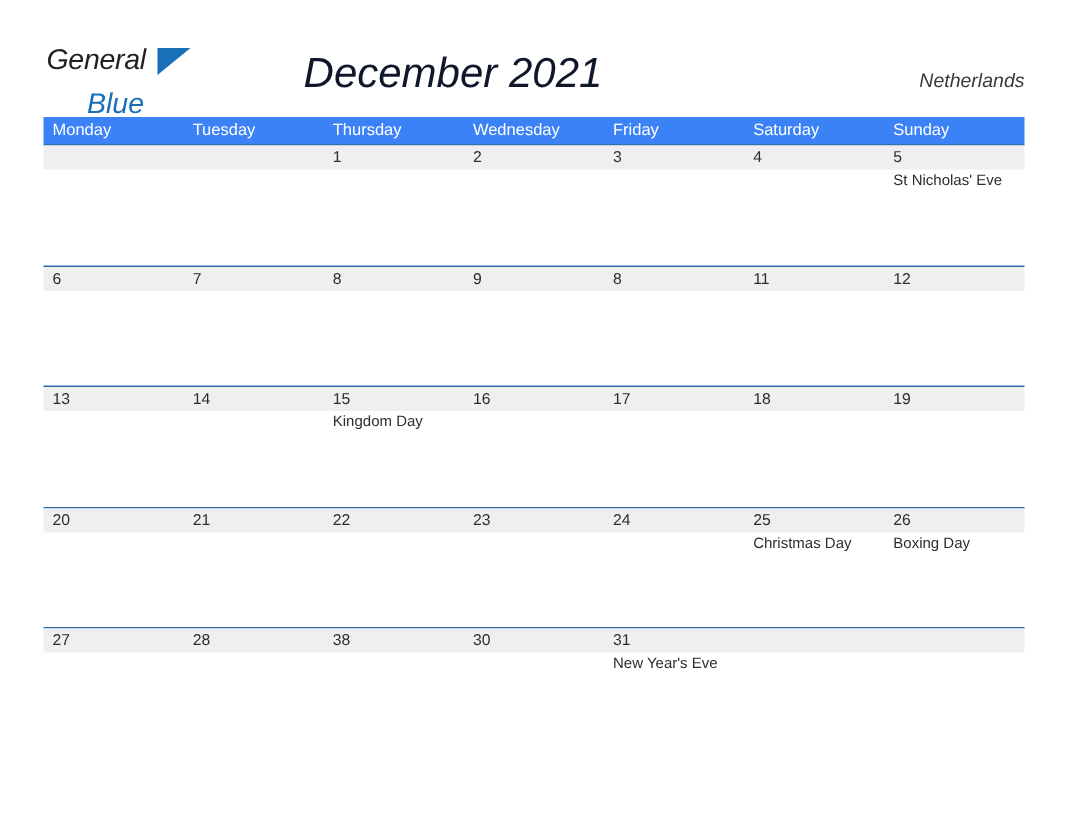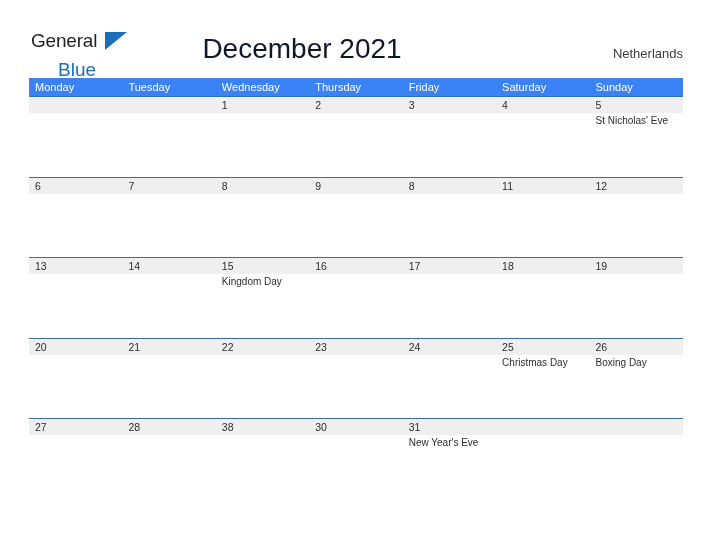--- a/index.html
+++ b/index.html
@@ -21,20 +21,21 @@
     box-sizing: border-box;
   }
 
   
   .header {
     position: absolute;
     left: 0;
     top: 0;
     width: 712px;
     height: 78px;
+    font-style: italic;
   }
 
   .logo {
     position: absolute;
     left: 31px;
     top: 31px;
     width: 120px;
     height: 44px;
     line-height: 1;
   }
@@ -180,22 +181,22 @@
 
     <div class="country">Netherlands</div>
 
   </div>
 
   <div class="calendar">
 
     <div class="weekdays">
       <div class="weekday">Monday</div>
       <div class="weekday">Tuesday</div>
+      <div class="weekday">Thursday</div>
       <div class="weekday">Wednesday</div>
-      <div class="weekday">Thursday</div>
       <div class="weekday">Friday</div>
       <div class="weekday">Saturday</div>
       <div class="weekday">Sunday</div>
     </div>
 
     <div class="week">
       <div class="week-band"></div>
       <div class="week-cells">
         <div class="day empty">
             <span class="day-num"></span>

